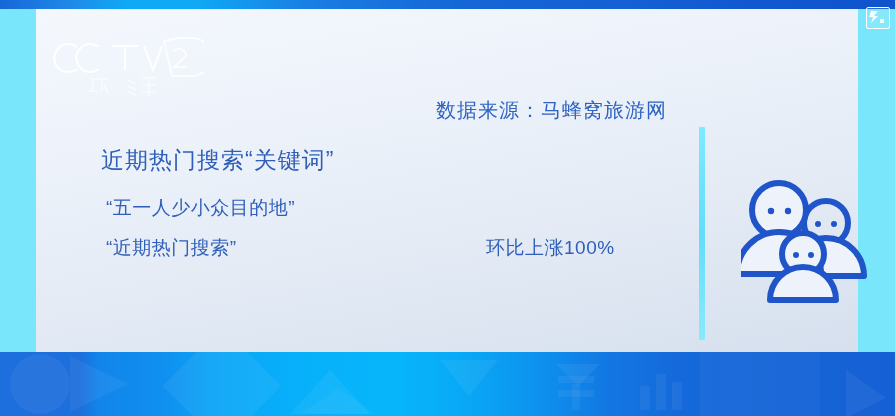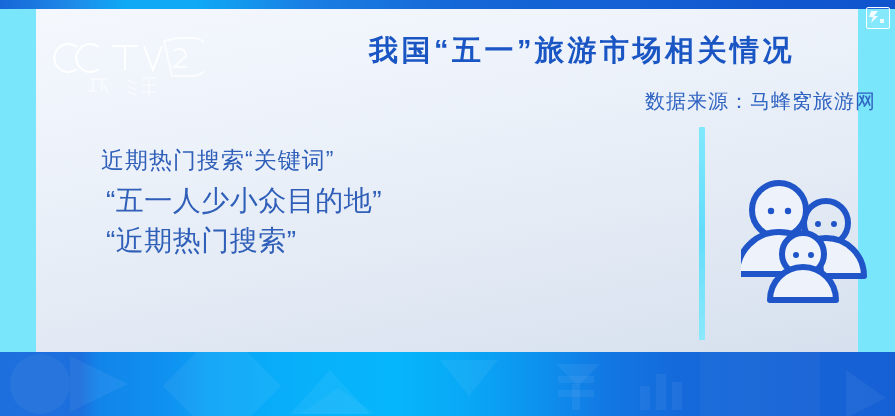--- a/index.html
+++ b/index.html
@@ -64,23 +64,22 @@
     font-size: 29px;
     font-weight: bold;
     letter-spacing: 3.5px;
     color: #1a55c4;
     white-space: nowrap;
   }
 
   
   .source {
     position: absolute;
-    left: 400px; top: 79px;
+    left: 400px; top: 88px;
     width: 440px;
-    text-align: right;
     font-size: 20px;
     letter-spacing: 1px;
     color: #2f63c2;
     white-space: nowrap;
   }
 
   
   .divider {
     position: absolute;
     left: 663px; top: 118px;
@@ -98,23 +97,23 @@
     letter-spacing: 1px;
     white-space: nowrap;
   }
   .rows {
     position: absolute;
     left: 70px; top: 172px;
     width: 585px;
   }
   .row {
     display: flex;
-    align-items: center;
+    align-items: flex-end;
     height: 40px;
-    font-size: 28px;
+    font-size: 19px;
     color: #2f5fb8;
     letter-spacing: 0.5px;
     white-space: nowrap;
   }
   .row .term  { width: 380px; }
   .row .value { width: 200px; }
 
   
   .family-icon {
     position: absolute;
@@ -170,34 +169,34 @@
           <path d="M120 16 l14 -3 h14 a11 11 0 0 1 0 38 h-20 z" stroke-opacity="0.72"></path>
           <path d="M130 26 a7 7 0 0 1 12 5 l-12 11 h13" stroke-opacity="0.8"></path>
         </g>
         <g fill="none" stroke="#ffffff" stroke-opacity="0.55" stroke-width="1.7">
           <path d="M46 54 h18 M49 54 v12 M58 54 v12 M43 66 h10 M60 60 l4 8"></path>
           <path d="M84 55 l8 4 M84 61 l8 4 M84 67 l8 3 M98 53 h14 M98 60 h14 M98 67 h14 M105 53 v18"></path>
         </g>
       </svg>
     </div>
 
-    <div class="headline">我国“五一”旅游市场相关情况</div>
 
     <div class="source">数据来源：马蜂窝旅游网</div>
 
     <div class="divider"></div>
 
     <div class="kw-heading">近期热门搜索“关键词”</div>
 
     <div class="rows">
       <div class="row">
         <span class="term">“五一人少小众目的地”</span>
       </div>
       <div class="row">
         <span class="term">“近期热门搜索”</span>
+        <span class="value">环比上涨100%</span>
       </div>
     </div>
 
     <div class="family-icon">
       <svg width="132" height="132" viewBox="0 0 132 132" xmlns="http://www.w3.org/2000/svg">
         <g fill="none" stroke="#1f55c8" stroke-width="6" stroke-linecap="round" stroke-linejoin="round">
 
           <circle cx="85" cy="48" r="22"></circle>
           <path d="M47 101 a38 38 0 0 1 76 0 z" fill="#eef3fb"></path>
 

